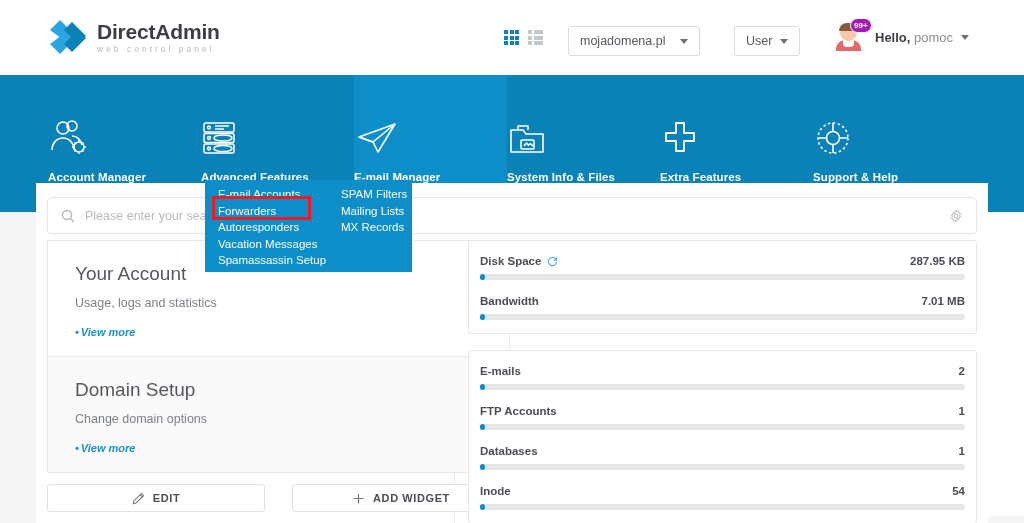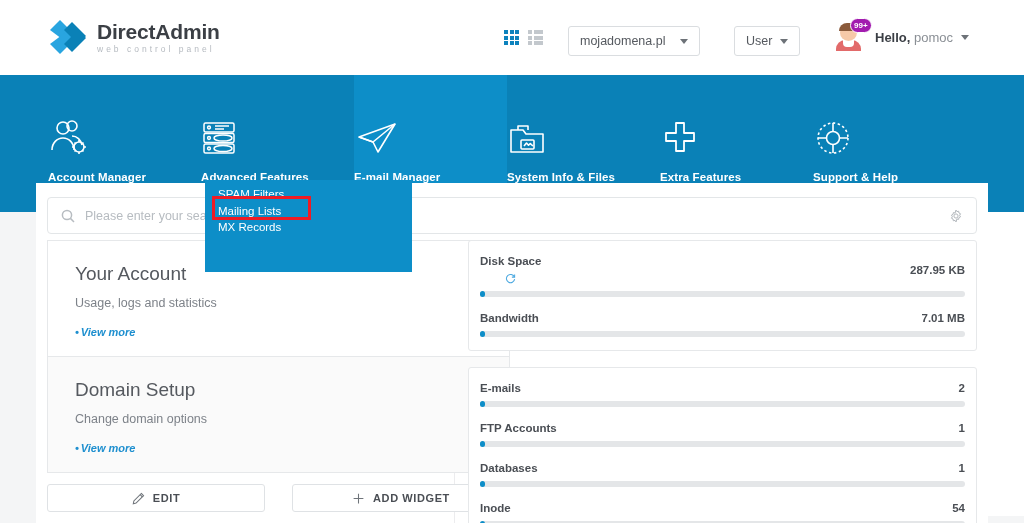--- a/index.html
+++ b/index.html
@@ -127,21 +127,21 @@
     display: flex; align-items: center; justify-content: center; gap: 8px;
     font-size: 11px; font-weight: bold; color: #4a4e54; letter-spacing: .6px; cursor: pointer;
   }
 
   
   .stats { position: absolute; left: 432px; top: 57px; width: 509px; }
   .stat-card { border: 1px solid #e6e8ea; border-radius: 3px; background: #fff; padding: 14px 11px 13px 11px; }
   .stat-card + .stat-card { margin-top: 16px; }
   .stat-row + .stat-row { margin-top: 15px; }
   .stat-head { display: flex; align-items: center; justify-content: space-between; }
-  .stat-label { font-size: 11.5px; font-weight: bold; color: #4a4e54; display: flex; align-items: center; gap: 6px; flex-direction: column; }
+  .stat-label { font-size: 11.5px; font-weight: bold; color: #4a4e54; display: flex; align-items: center; gap: 6px; }
   .stat-value { font-size: 11.5px; font-weight: bold; color: #4a4e54; }
   .bar { height: 6px; background: #e4e6e8; border-radius: 3px; margin-top: 7px; }
   .bar > span { display: block; height: 100%; background: #0d8ec8; border-radius: 3px; }
 
   .sidestrip { position: absolute; left: 0; top: 212px; width: 36px; height: 311px; background: #f4f5f6; }
   .botstrip { position: absolute; left: 0; top: 516px; width: 1024px; height: 7px; background: #f4f5f6; }
 </style>
 </head>
 <body>
 
@@ -414,20 +414,27 @@
           </div>
           <div class="bar">
               <span style="width:1%"></span>
             </div>
         </div>
       </div>
     </div>
   </div>
 
   <div class="dropdown">
+    <div class="dd-col c1">
+      <div class="dd-item">E-mail Accounts</div>
+      <div class="dd-item">Forwarders</div>
+      <div class="dd-item">Autoresponders</div>
+      <div class="dd-item">Vacation Messages</div>
+      <div class="dd-item">Spamassassin Setup</div>
+    </div>
     <div class="dd-col">
       <div class="dd-item">SPAM Filters</div>
       <div class="dd-item">Mailing Lists</div>
       <div class="dd-item">MX Records</div>
     </div>
   </div>
 
   <div class="redbox"></div>
 
 </div>

